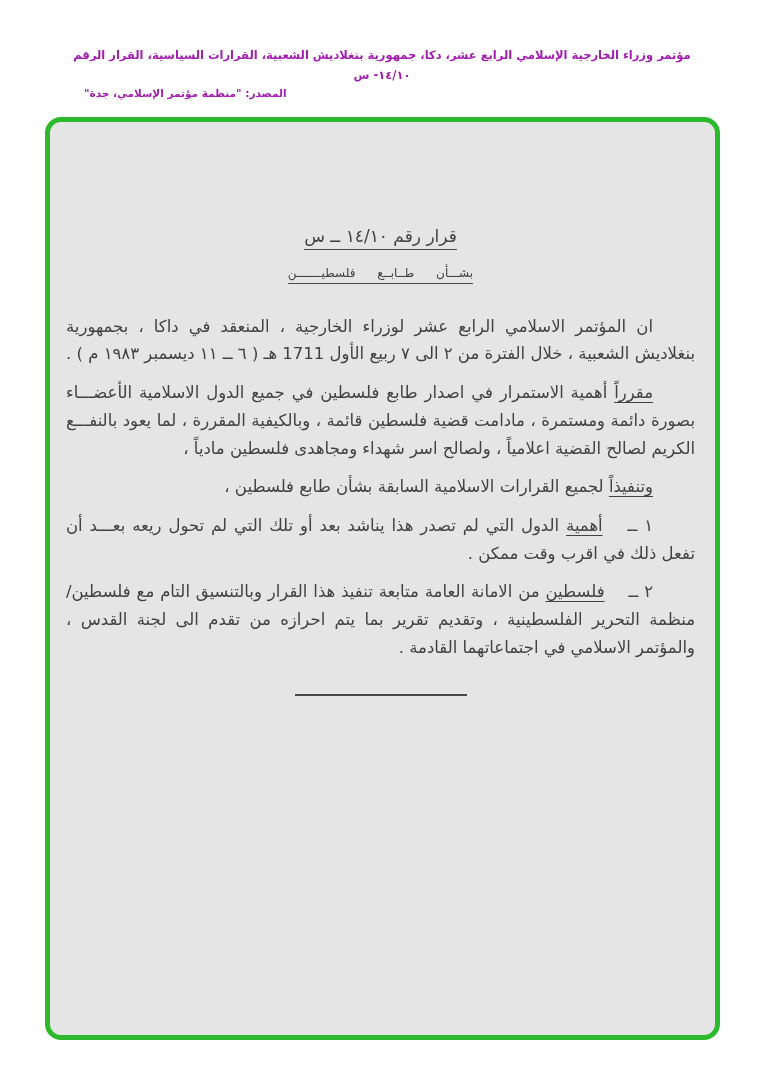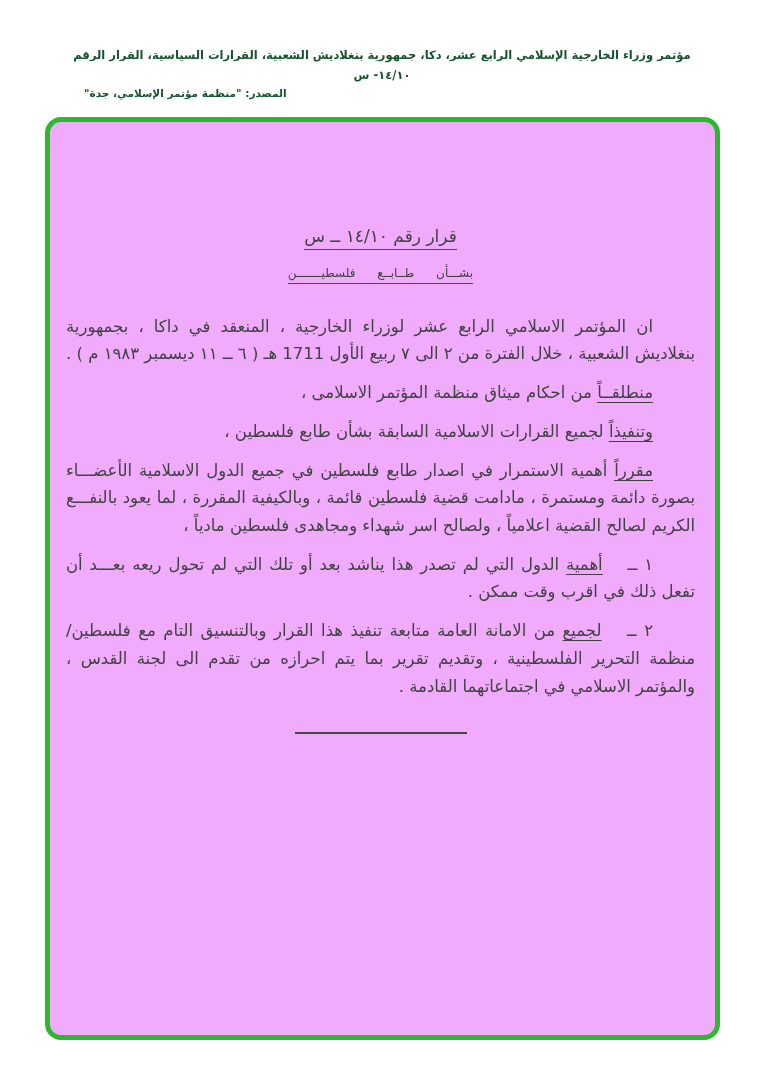--- a/index.html
+++ b/index.html
@@ -5,21 +5,21 @@
   * { box-sizing: border-box; margin: 0; padding: 0; }
   html, body {
     width: 764px; height: 1082px;
     background: #ffffff;
     font-family: "DejaVu Sans", sans-serif;
     overflow: hidden;
   }
   body { position: relative; }
 
   
-  .hdr { direction: rtl; color: #14532d; }
+  .hdr { direction: rtl; color: #a21caf; }
   .hdr-title {
     padding: 46px 56px 0 56px;
     font-size: 11.5px;
     font-weight: bold;
     text-align: center;
     line-height: 1.7;
   }
   .hdr-source {
     direction: rtl;
     text-align: left;
@@ -28,21 +28,21 @@
     font-weight: bold;
   }
 
   
   .frame {
     position: absolute;
     left: 45px; top: 117px;
     width: 675px; height: 923px;
     border: 5px solid #2db92d;
     border-radius: 16px;
-    background: #f0abfc;
+    background: #e5e5e5;
     overflow: hidden;
   }
 
   
   .doc {
     position: absolute; inset: 0;
     padding: 100px 20px 0 16px;
     direction: rtl;
     text-align: justify;
     font-size: 16.5px;
@@ -90,44 +90,40 @@
     </div>
 
     <div class="doc-subject">
       <span class="u">بشـــأن طــابــع فلسطيـــــــن</span>
     </div>
 
     <p class="para">
       <span>ان المؤتمر الاسلامي الرابع عشر لوزراء الخارجية ، المنعقد في داكا ، بجمهورية بنغلاديش الشعبية ، خلال الفترة من ٢ الى ٧ ربيع الأول 1711 هـ ( ٦ ــ ١١ ديسمبر ١٩٨٣ م ) .</span>
     </p>
 
+
     <p class="para">
-      <span class="lead-u">منطلقــاً</span>
-      <span>من احكام ميثاق منظمة المؤتمر الاسلامى ،</span>
+      <span class="lead-u">مقرراً</span>
+      <span>أهمية الاستمرار في اصدار طابع فلسطين في جميع الدول الاسلامية الأعضـــاء بصورة دائمة ومستمرة ، مادامت قضية فلسطين قائمة ، وبالكيفية المقررة ، لما يعود بالنفـــع الكريم لصالح القضية اعلامياً ، ولصالح اسر شهداء ومجاهدى فلسطين مادياً ،</span>
     </p>
 
     <p class="para">
       <span class="lead-u">وتنفيذاً</span>
       <span>لجميع القرارات الاسلامية السابقة بشأن طابع فلسطين ،</span>
-    </p>
-
-    <p class="para">
-      <span class="lead-u">مقرراً</span>
-      <span>أهمية الاستمرار في اصدار طابع فلسطين في جميع الدول الاسلامية الأعضـــاء بصورة دائمة ومستمرة ، مادامت قضية فلسطين قائمة ، وبالكيفية المقررة ، لما يعود بالنفـــع الكريم لصالح القضية اعلامياً ، ولصالح اسر شهداء ومجاهدى فلسطين مادياً ،</span>
     </p>
 
 
     <p class="para">
       <span class="num">١ ــ</span>
       <span class="lead-u">أهمية</span>
       <span>الدول التي لم تصدر هذا يناشد بعد أو تلك التي لم تحول ريعه بعـــد أن تفعل ذلك في اقرب وقت ممكن .</span>
     </p>
 
     <p class="para">
       <span class="num">٢ ــ</span>
-      <span class="lead-u">لجميع</span>
+      <span class="lead-u">فلسطين</span>
       <span>من الامانة العامة متابعة تنفيذ هذا القرار وبالتنسيق التام مع فلسطين/ منظمة التحرير الفلسطينية ، وتقديم تقرير بما يتم احرازه من تقدم الى لجنة القدس ، والمؤتمر الاسلامي في اجتماعاتهما القادمة .</span>
     </p>
 
     <div class="end-rule"></div>
 
   </div>
 </div>
 
 </body></html>

